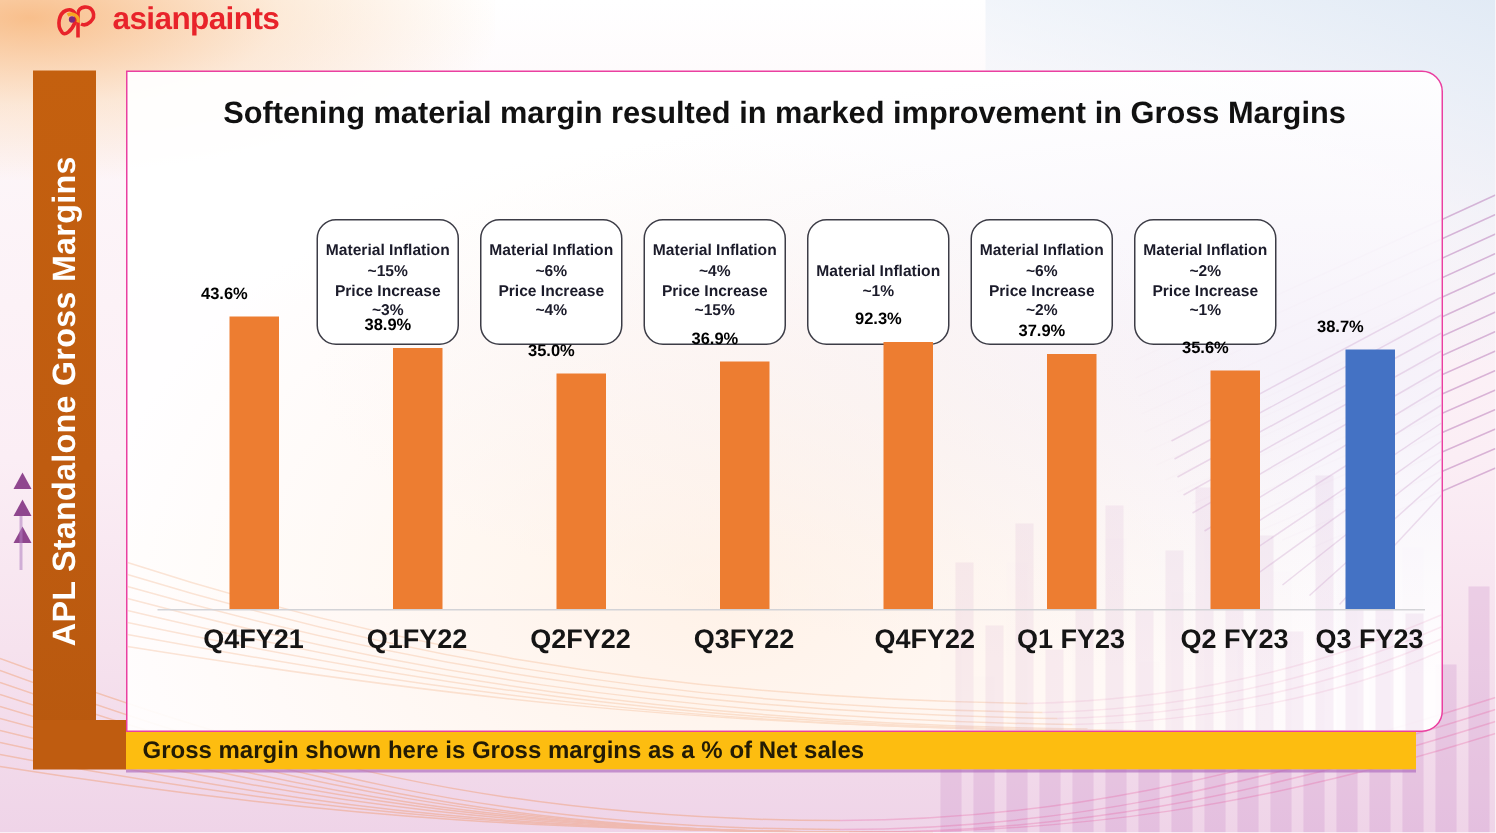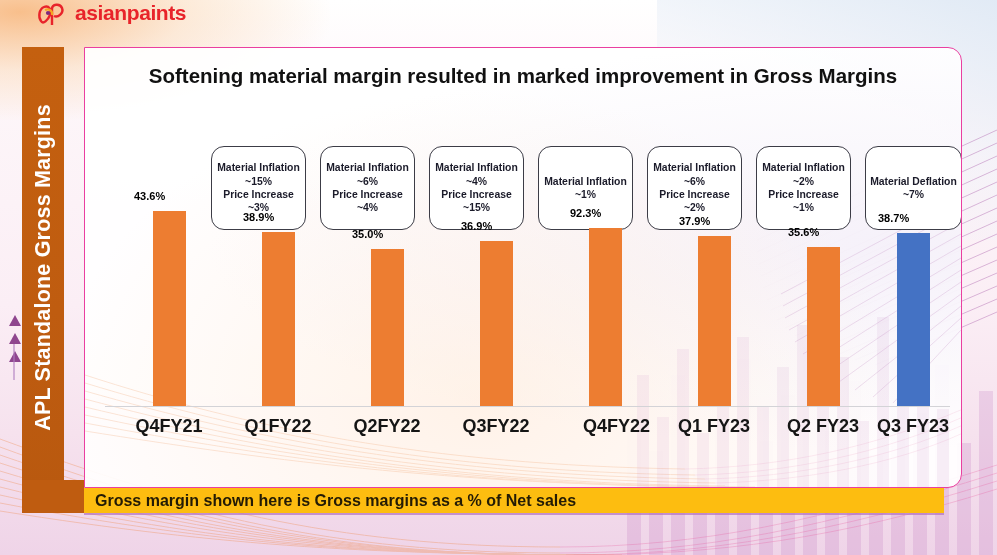--- a/index.html
+++ b/index.html
@@ -311,24 +311,20 @@
         <span>Material Inflation</span>
         <span>~6%</span>
         <span>Price Increase</span>
         <span>~2%</span>
       </div>
       <div class="callout" style="left: 671px; width: 95px;">
         <span>Material Inflation</span>
         <span>~2%</span>
         <span>Price Increase</span>
         <span>~1%</span>
-      </div>
-      <div class="callout" style="left: 780px; width: 97px;">
-        <span>Material Deflation</span>
-        <span>~7%</span>
       </div>
     </div>
 
   <div id="plot">
     <div id="baseline"></div>
   <div class="bar" style="left: 67.5px; width: 33px; height: 195.328px; top: 162.672px; bottom: auto; background: rgb(237, 125, 49);"></div>
       <div class="bar-value" style="left: 49px; width: 70px; top: 141.672px;">43.6%</div>
       <div class="tick-label" style="left: 39px; width: 90px;">Q4FY21</div>
       <div class="bar" style="left: 176.5px; width: 33px; height: 174.272px; top: 183.728px; bottom: auto; background: rgb(237, 125, 49);"></div>
       <div class="bar-value" style="left: 158px; width: 70px; top: 162.728px;">38.9%</div>

